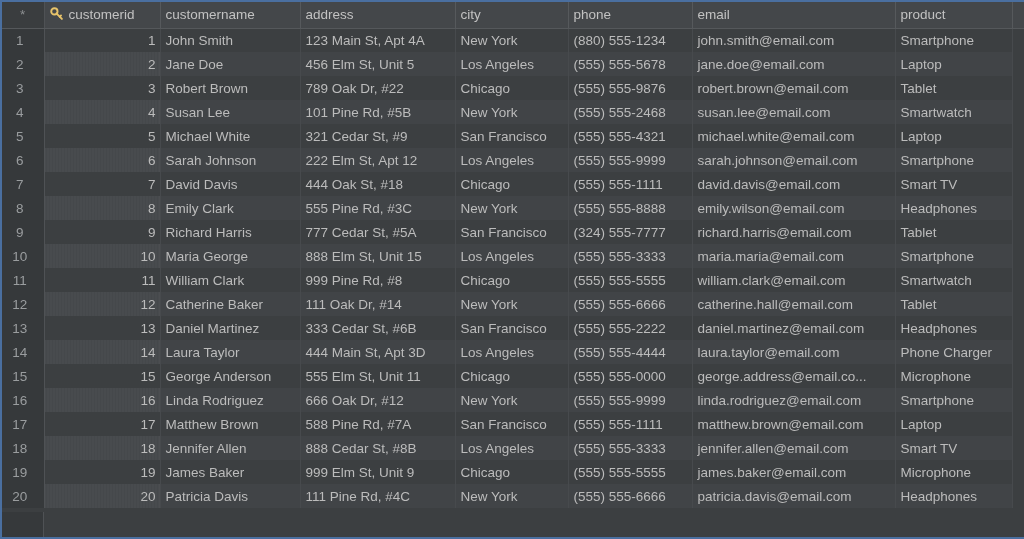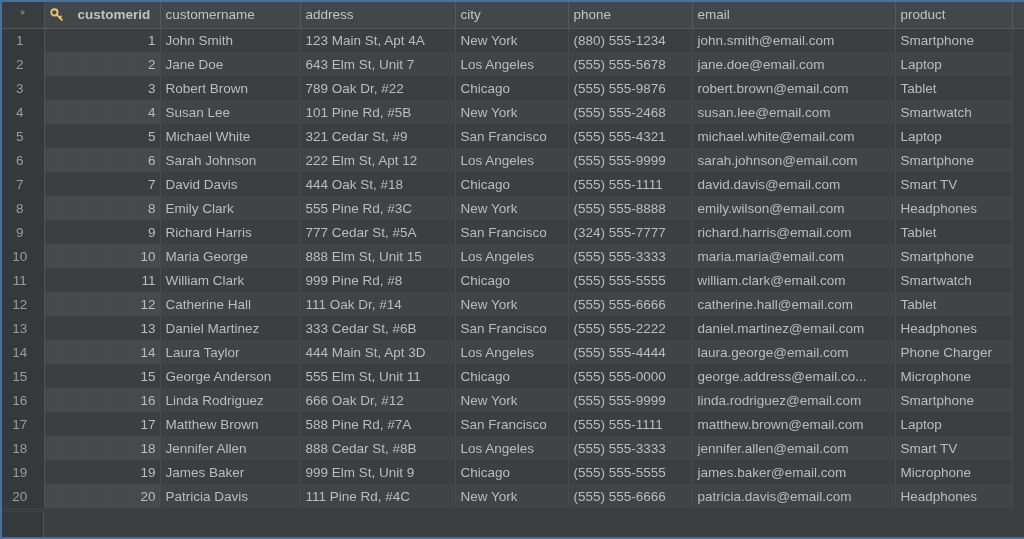--- a/index.html
+++ b/index.html
@@ -56,23 +56,22 @@
   }
   th.col-rownum {
     text-align: center;
     color: #8c8f91;
     background: #3a3d3f;
     border-right: 1px solid #4f5255;
     padding: 0;
   }
   th.col-pk .th-inner {
     display: flex;
-    align-items: flex-end;
-    gap: 14px;
-    font-weight: bold;
+    align-items: flex-start;
+    gap: 5px;
   }
 
   
   .key-icon {
     display: inline-block;
     width: 14px;
     height: 14px;
     flex: 0 0 14px;
     line-height: 0;
   }
@@ -193,21 +192,21 @@
           <td class="cell">New York</td>
           <td class="cell">(880) 555-1234</td>
           <td class="cell">john.smith@email.com</td>
           <td class="cell">Smartphone</td>
           <td class="filler"></td>
         </tr>
         <tr class="even">
           <td class="rownum">2</td>
           <td class="cell num pkcell">2</td>
           <td class="cell">Jane Doe</td>
-          <td class="cell">643 Elm St, Unit 7</td>
+          <td class="cell">456 Elm St, Unit 5</td>
           <td class="cell">Los Angeles</td>
           <td class="cell">(555) 555-5678</td>
           <td class="cell">jane.doe@email.com</td>
           <td class="cell">Laptop</td>
           <td class="filler"></td>
         </tr>
         <tr class="odd">
           <td class="rownum">3</td>
           <td class="cell num pkcell">3</td>
           <td class="cell">Robert Brown</td>
@@ -302,21 +301,21 @@
           <td class="cell">999 Pine Rd, #8</td>
           <td class="cell">Chicago</td>
           <td class="cell">(555) 555-5555</td>
           <td class="cell">william.clark@email.com</td>
           <td class="cell">Smartwatch</td>
           <td class="filler"></td>
         </tr>
         <tr class="even">
           <td class="rownum">12</td>
           <td class="cell num pkcell">12</td>
-          <td class="cell">Catherine Hall</td>
+          <td class="cell">Catherine Baker</td>
           <td class="cell">111 Oak Dr, #14</td>
           <td class="cell">New York</td>
           <td class="cell">(555) 555-6666</td>
           <td class="cell">catherine.hall@email.com</td>
           <td class="cell">Tablet</td>
           <td class="filler"></td>
         </tr>
         <tr class="odd">
           <td class="rownum">13</td>
           <td class="cell num pkcell">13</td>
@@ -328,21 +327,21 @@
           <td class="cell">Headphones</td>
           <td class="filler"></td>
         </tr>
         <tr class="even">
           <td class="rownum">14</td>
           <td class="cell num pkcell">14</td>
           <td class="cell">Laura Taylor</td>
           <td class="cell">444 Main St, Apt 3D</td>
           <td class="cell">Los Angeles</td>
           <td class="cell">(555) 555-4444</td>
-          <td class="cell">laura.george@email.com</td>
+          <td class="cell">laura.taylor@email.com</td>
           <td class="cell">Phone Charger</td>
           <td class="filler"></td>
         </tr>
         <tr class="odd">
           <td class="rownum">15</td>
           <td class="cell num pkcell">15</td>
           <td class="cell">George Anderson</td>
           <td class="cell">555 Elm St, Unit 11</td>
           <td class="cell">Chicago</td>
           <td class="cell">(555) 555-0000</td>

